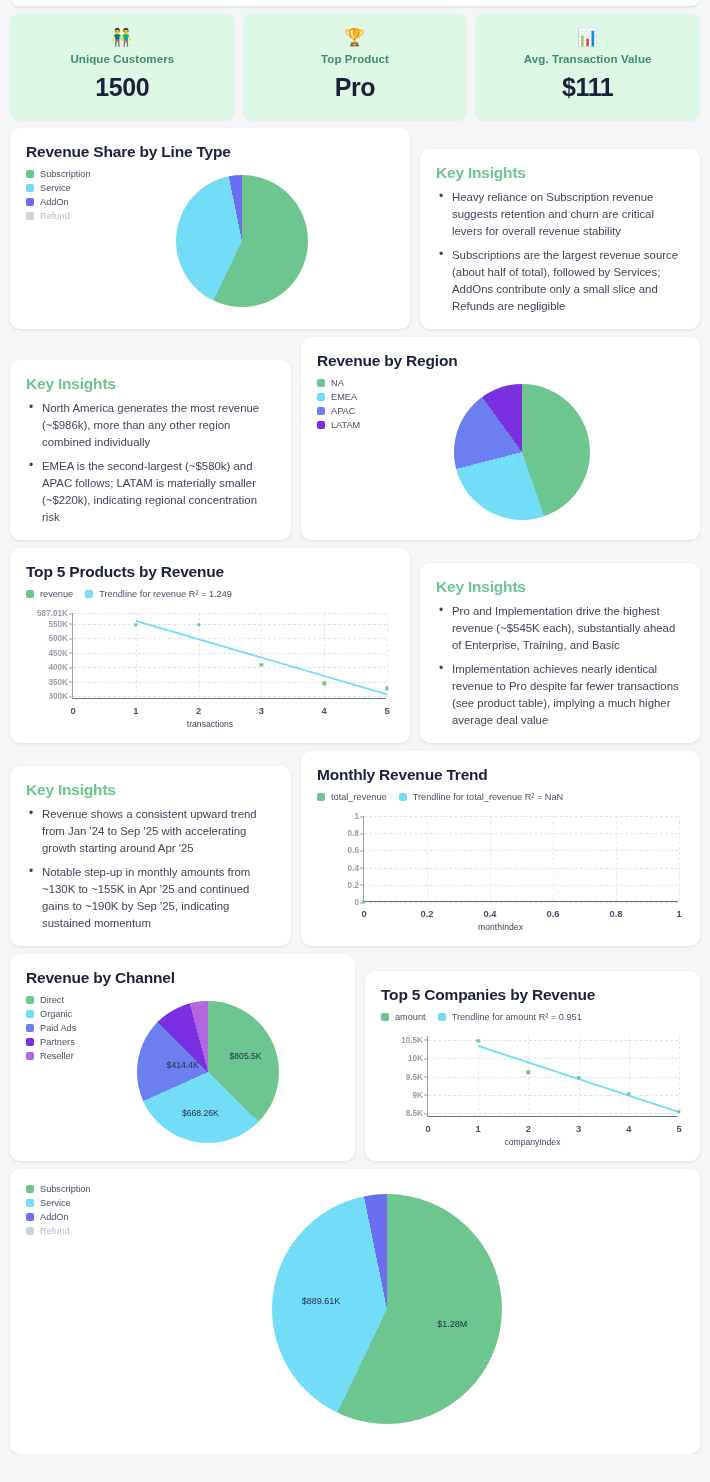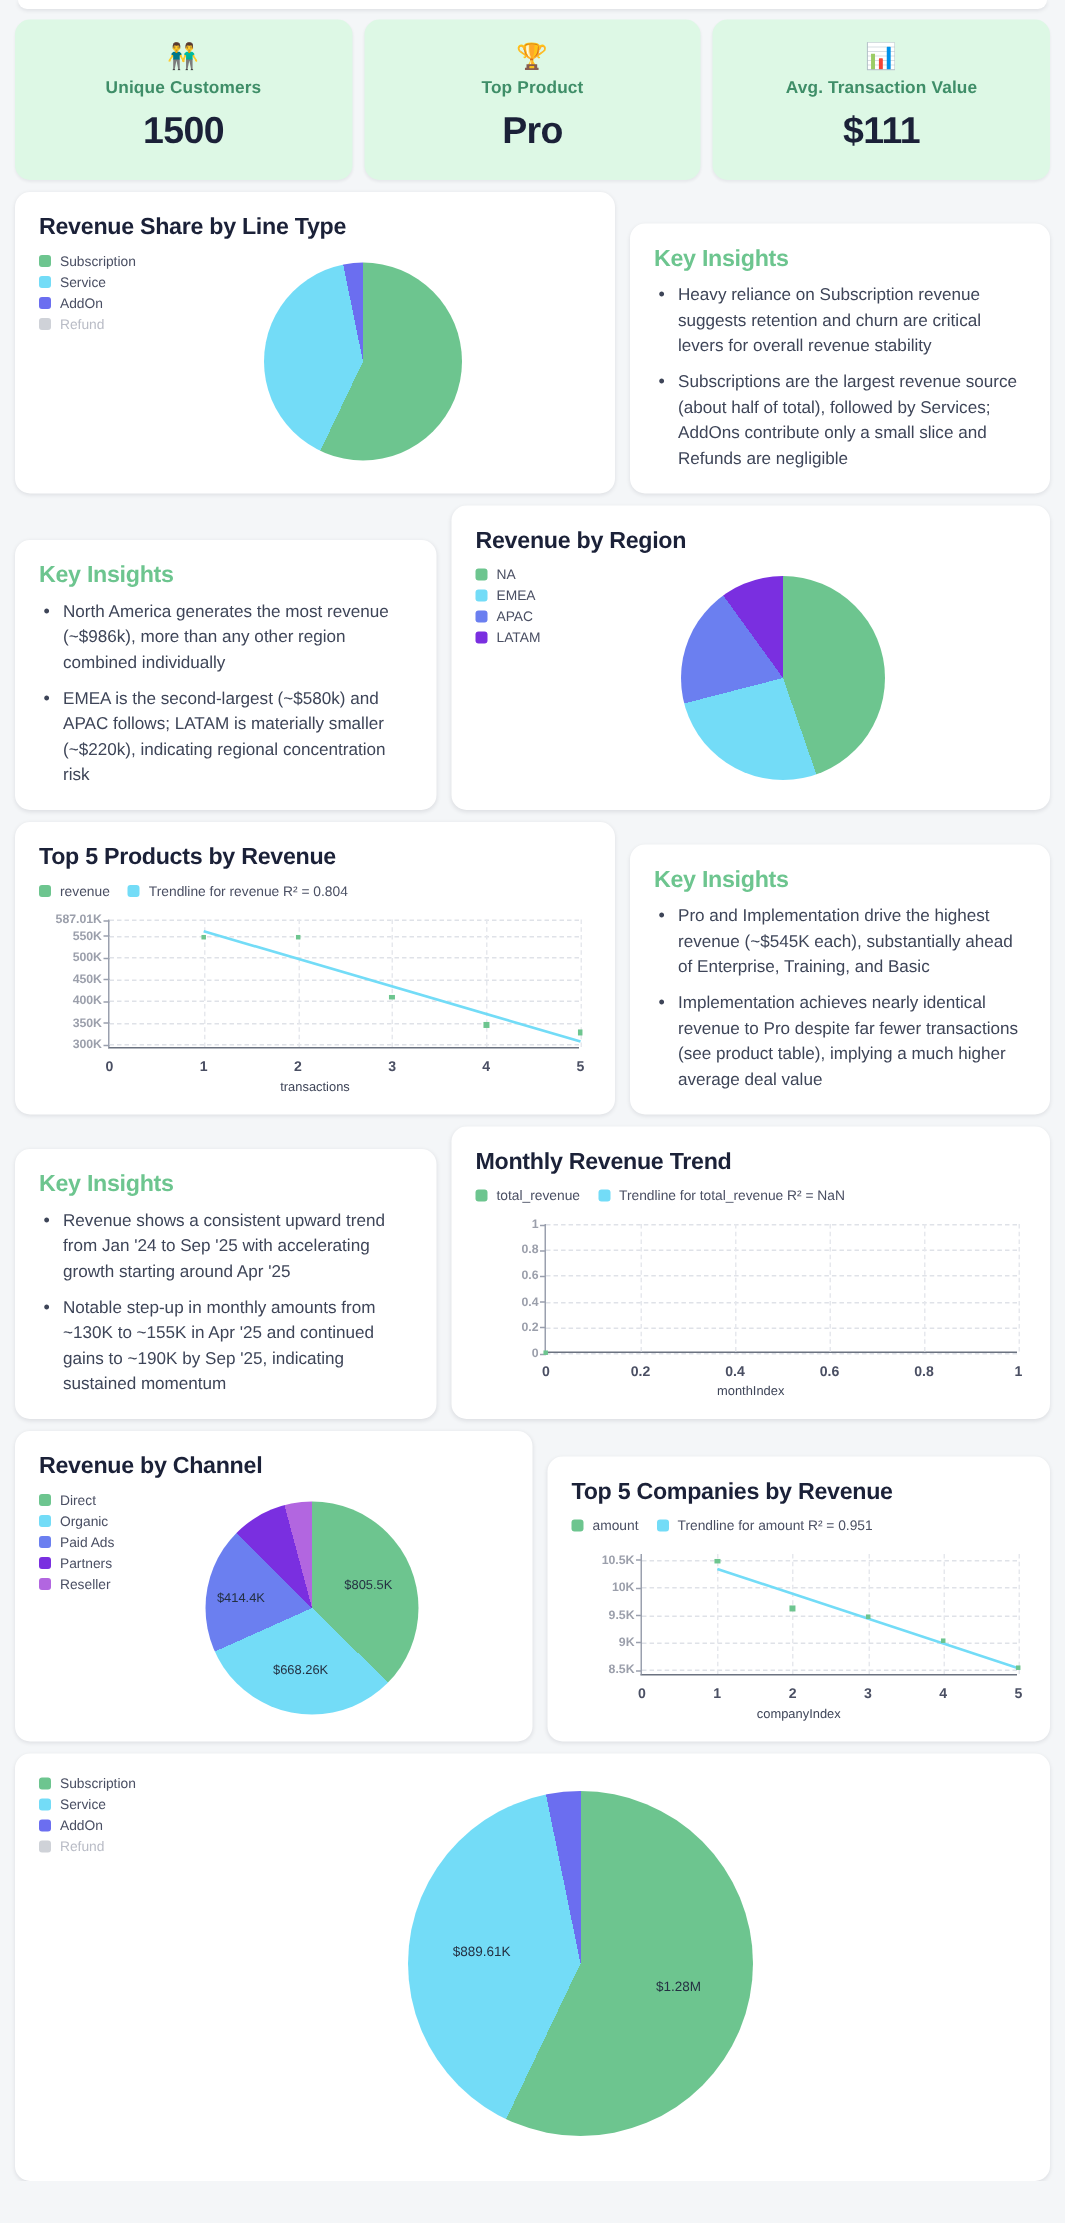--- a/index.html
+++ b/index.html
@@ -275,21 +275,21 @@
 <div class="row">
   <div class="card panel" style="flex:0 0 400px;">
     <div class="chart-title">Top 5 Products by Revenue</div>
     <div class="legend horizontal" id="lg-2">
         <div class="legend-item">
           <span class="swatch" style="background: rgb(109, 197, 143);"></span>
           <span class="legend-label">revenue</span>
         </div>
         <div class="legend-item">
           <span class="swatch" style="background: rgb(115, 220, 247);"></span>
-          <span class="legend-label">Trendline for revenue R² = 0.804</span>
+          <span class="legend-label">Trendline for revenue R² = 1.249</span>
         </div>
       </div>
     <div class="plot" id="plot-2" style="height:122px;margin-top:8px;">
         <div class="plot-area" style="left: 46px; top: 6px; width: 314px; height: 86px;">
           <div class="gridline-h" style="top: 0px;"></div>
           <div class="tick-y" style="top: 0px;">587.01K</div>
           <div class="gridline-h" style="top: 10.7163px;"></div>
           <div class="tick-y" style="top: 10.7163px;">550K</div>
           <div class="gridline-h" style="top: 25.194px;"></div>
           <div class="tick-y" style="top: 25.194px;">500K</div>
@@ -408,21 +408,21 @@
           </div>
           <div class="legend-item">
             <span class="swatch" style="background: rgb(178, 102, 224);"></span>
             <span class="legend-label">Reseller</span>
           </div>
         </div>
       <div class="pie-wrap" style="margin: 6px auto 4px; width: 142px; height: 142px;" id="pie-4">
           <div class="pie" style="width: 142px; height: 142px; background: conic-gradient(rgb(109, 197, 143) 0%, rgb(109, 197, 143) 37.3235%, rgb(115, 220, 247) 37.3235%, rgb(115, 220, 247) 68.2878%, rgb(107, 127, 240) 68.2878%, rgb(107, 127, 240) 87.4893%, rgb(122, 47, 224) 87.4893%, rgb(122, 47, 224) 95.8298%, rgb(178, 102, 224) 95.8298%, rgb(178, 102, 224) 100%);"></div>
           <div class="slice-label" style="left: 108.957px; top: 55.0303px;">$805.5K</div>
           <div class="slice-label" style="left: 63.7782px; top: 111.542px;">$668.26K</div>
-          <div class="slice-label" style="left: 24px; top: 63.567px;">$414.4K</div>
+          <div class="slice-label" style="left: 46px; top: 63.567px;">$414.4K</div>
         </div>
     </div>
   </div>
   <div class="card panel" style="flex:1;">
     <div class="chart-title">Top 5 Companies by Revenue</div>
     <div class="legend horizontal" id="lg-5">
         <div class="legend-item">
           <span class="swatch" style="background: rgb(109, 197, 143);"></span>
           <span class="legend-label">amount</span>
         </div>

